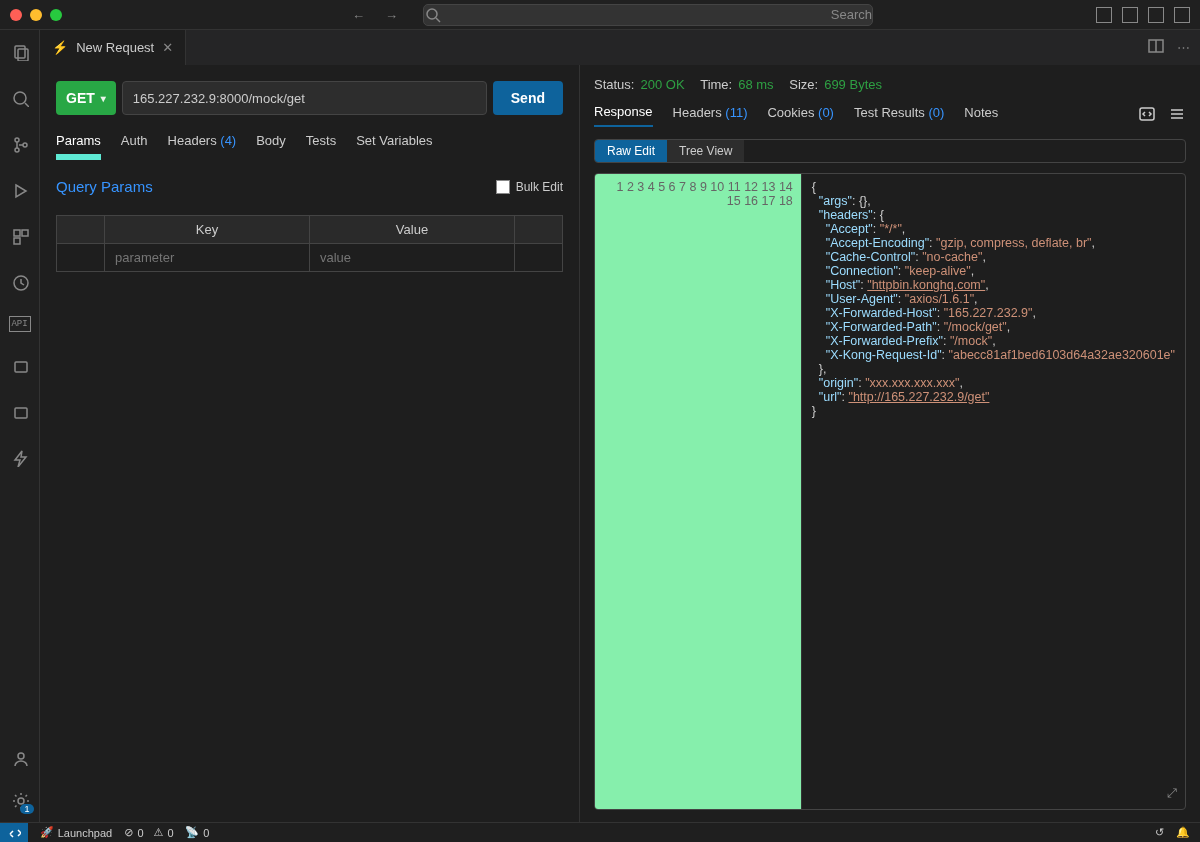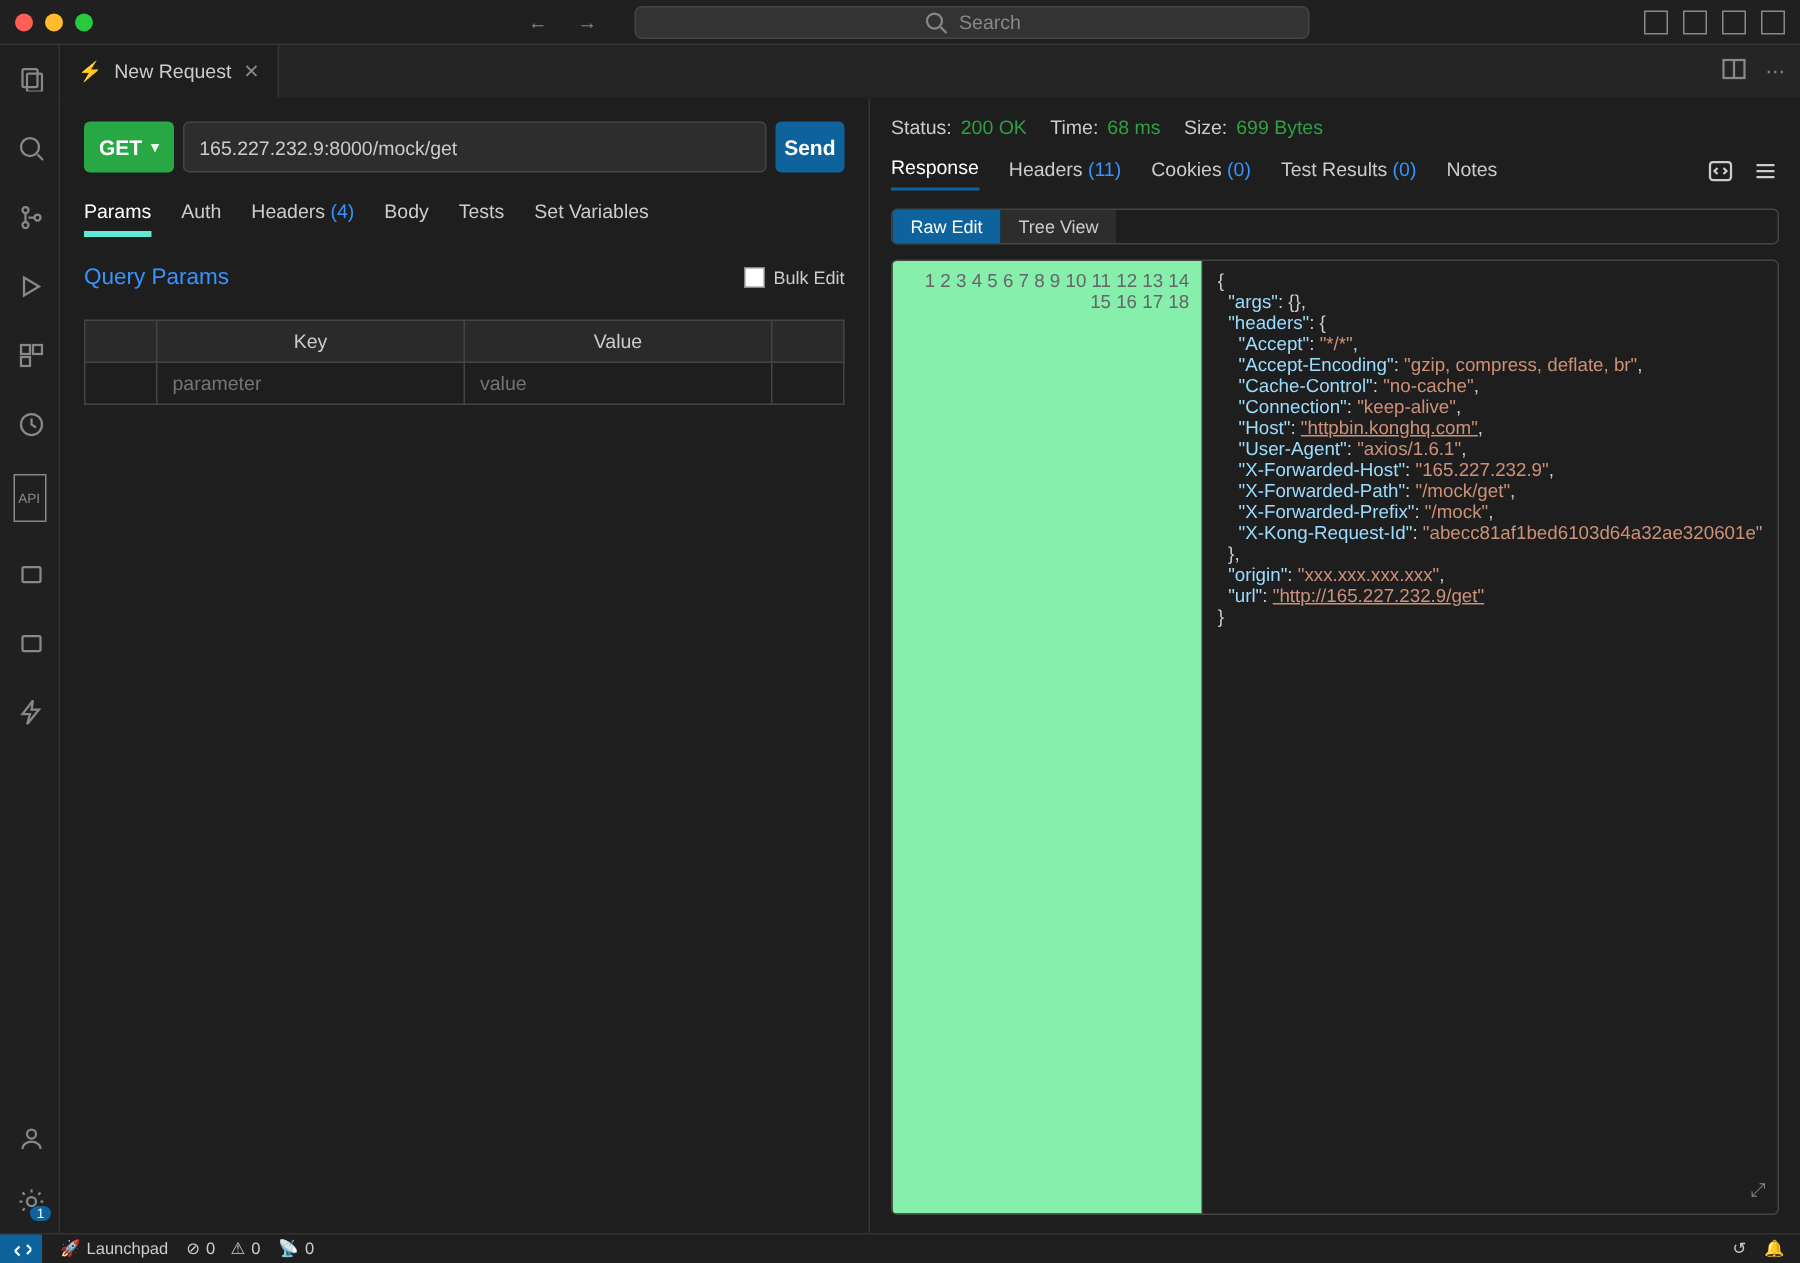--- a/index.html
+++ b/index.html
@@ -2,21 +2,21 @@
 <html><head>
 <meta charset="utf-8">
 <style>
 * { margin:0; padding:0; box-sizing:border-box; font-family:-apple-system,BlinkMacSystemFont,"Segoe UI",sans-serif; }
 body { background:#1e1e1e; color:#ccc; width:1200px; height:842px; overflow:hidden; font-size:13px; }
 .titlebar { height:30px; background:#202020; display:flex; align-items:center; padding:0 10px; border-bottom:1px solid #333; }
 .traffic { display:flex; gap:8px; }
 .dot { width:12px; height:12px; border-radius:50%; }
 .dot.r{background:#ff5f56}.dot.y{background:#ffbd2e}.dot.g{background:#27c93f}
 .nav-arrows { margin-left:290px; display:flex; gap:20px; color:#888; }
-.searchbox { margin-left:25px; flex:0 0 450px; height:22px; background:#333; border:1px solid #444; border-radius:5px; display:flex; align-items:center; justify-content:center; color:#888; gap:6px; }
+.searchbox { margin-left:25px; flex:0 0 450px; height:22px; background:#333; border:1px solid #444; border-radius:5px; display:flex; align-items:center; justify-content:space-between; color:#888; gap:6px; }
 .tb-right { margin-left:auto; display:flex; gap:10px; color:#888; }
 .tb-right span{width:16px;height:16px;border:1px solid #888;display:inline-block}
 
 .main { display:flex; height:792px; }
 .activitybar { width:40px; background:#202020; display:flex; flex-direction:column; align-items:center; padding-top:10px; gap:22px; color:#888; border-right:1px solid #333; }
 .activitybar .abicon{width:24px;height:24px;display:flex;align-items:center;justify-content:center;cursor:pointer}
 .activitybar .bot{margin-top:auto;margin-bottom:10px;display:flex;flex-direction:column;gap:18px;align-items:center;position:relative}
 .badge{position:absolute;bottom:-2px;right:-2px;background:#0e639c;color:#fff;border-radius:8px;font-size:9px;padding:0 4px}
 
 .editor { flex:1; display:flex; flex-direction:column; background:#1e1e1e; }
@@ -27,25 +27,25 @@
 .tabs .tbr{margin-left:auto;display:flex;align-items:center;gap:12px;padding-right:10px;color:#888}
 
 .split { flex:1; display:flex; }
 .left { width:540px; padding:16px; border-right:1px solid #333; }
 .right { flex:1; padding:12px 14px; display:flex;flex-direction:column; }
 
 .reqrow { display:flex; gap:6px; }
 .method { background:#28a745; color:#fff; font-weight:600; padding:0 10px; border-radius:4px; height:34px; display:flex; align-items:center; gap:6px; cursor:pointer; font-size:14px;}
 .method::after{content:"▾";font-size:10px;opacity:.9}
 .urlbox { flex:1; background:#2d2d2d; border:1px solid #444; border-radius:4px; padding:0 10px; height:34px; color:#ccc; font-size:13px; }
-.send { background:#0e639c; color:#fff; border:none; padding:0 6px; border-radius:4px; font-weight:600; height:34px; cursor:pointer; font-size:14px;}
+.send { background:#0e639c; color:#fff; border:none; padding:0 18px; border-radius:4px; font-weight:600; height:34px; cursor:pointer; font-size:14px;}
 
 .reqtabs { display:flex; gap:20px; margin-top:18px; font-size:13px; color:#ccc; }
 .reqtabs .rt { cursor:pointer; padding-bottom:6px; }
-.reqtabs .rt.active { color:#fff; border-bottom:4px solid #5eead4; }
+.reqtabs .rt.active { color:#fff; border-bottom:6px solid #5eead4; }
 .cnt { color:#3794ff; }
 
 .qp-head { display:flex; justify-content:space-between; align-items:center; margin-top:18px; }
 .qp-title { color:#3794ff; font-size:15px; }
 .bulk { display:flex; align-items:center; gap:6px; font-size:12px; }
 .bulk input{appearance:none;width:14px;height:14px;border:1px solid #888;background:#fff}
 
 .ptable { margin-top:20px; border:1px solid #0369a1; border-collapse:collapse; width:100%; }
 .ptable th,.ptable td{border:1px solid #444; padding:6px 10px; font-size:13px; text-align:left;}
 .ptable th{background:#2a2a2a;font-weight:400;text-align:center}
@@ -141,21 +141,21 @@
           <rect x="11" y="3" width="6" height="6"></rect>
           <rect x="3" y="11" width="6" height="6"></rect>
         </svg>
       </div>
     <div class="abicon">
         <svg>
           <circle cx="10" cy="10" r="7"></circle>
           <path d="M10 6v4l3 2"></path>
         </svg>
       </div>
-    <div class="abicon" style="font-size:9px;border:1px solid #888;font-family:Liberation Sans, sans-serif;width:22px;height:32px">API</div>
+    <div class="abicon" style="font-size:9px;border:1px solid #888;font-family:Liberation Mono, monospace;width:22px;height:16px">API</div>
     <div class="abicon">
         <svg>
           <rect x="4" y="5" width="12" height="10" rx="1"></rect>
         </svg>
       </div>
     <div class="abicon">
         <svg>
           <rect x="4" y="5" width="12" height="10" rx="1"></rect>
         </svg>
       </div>

